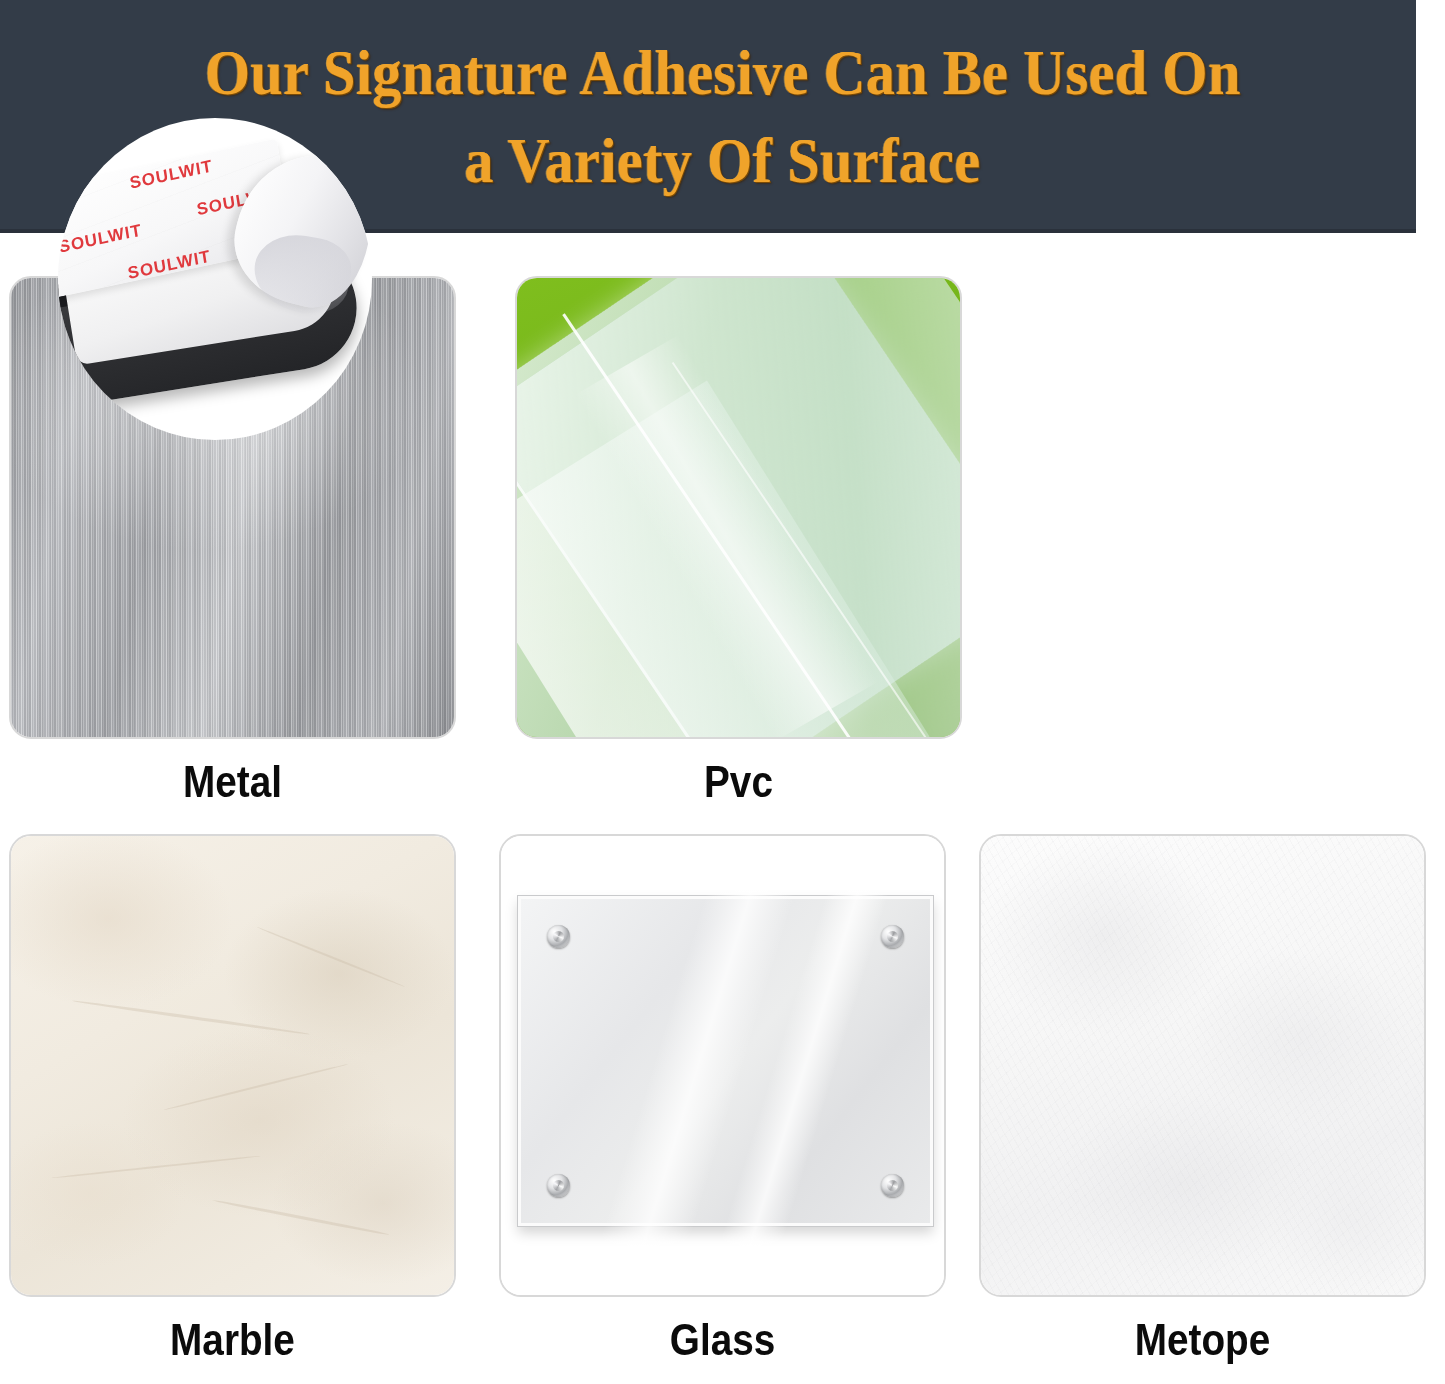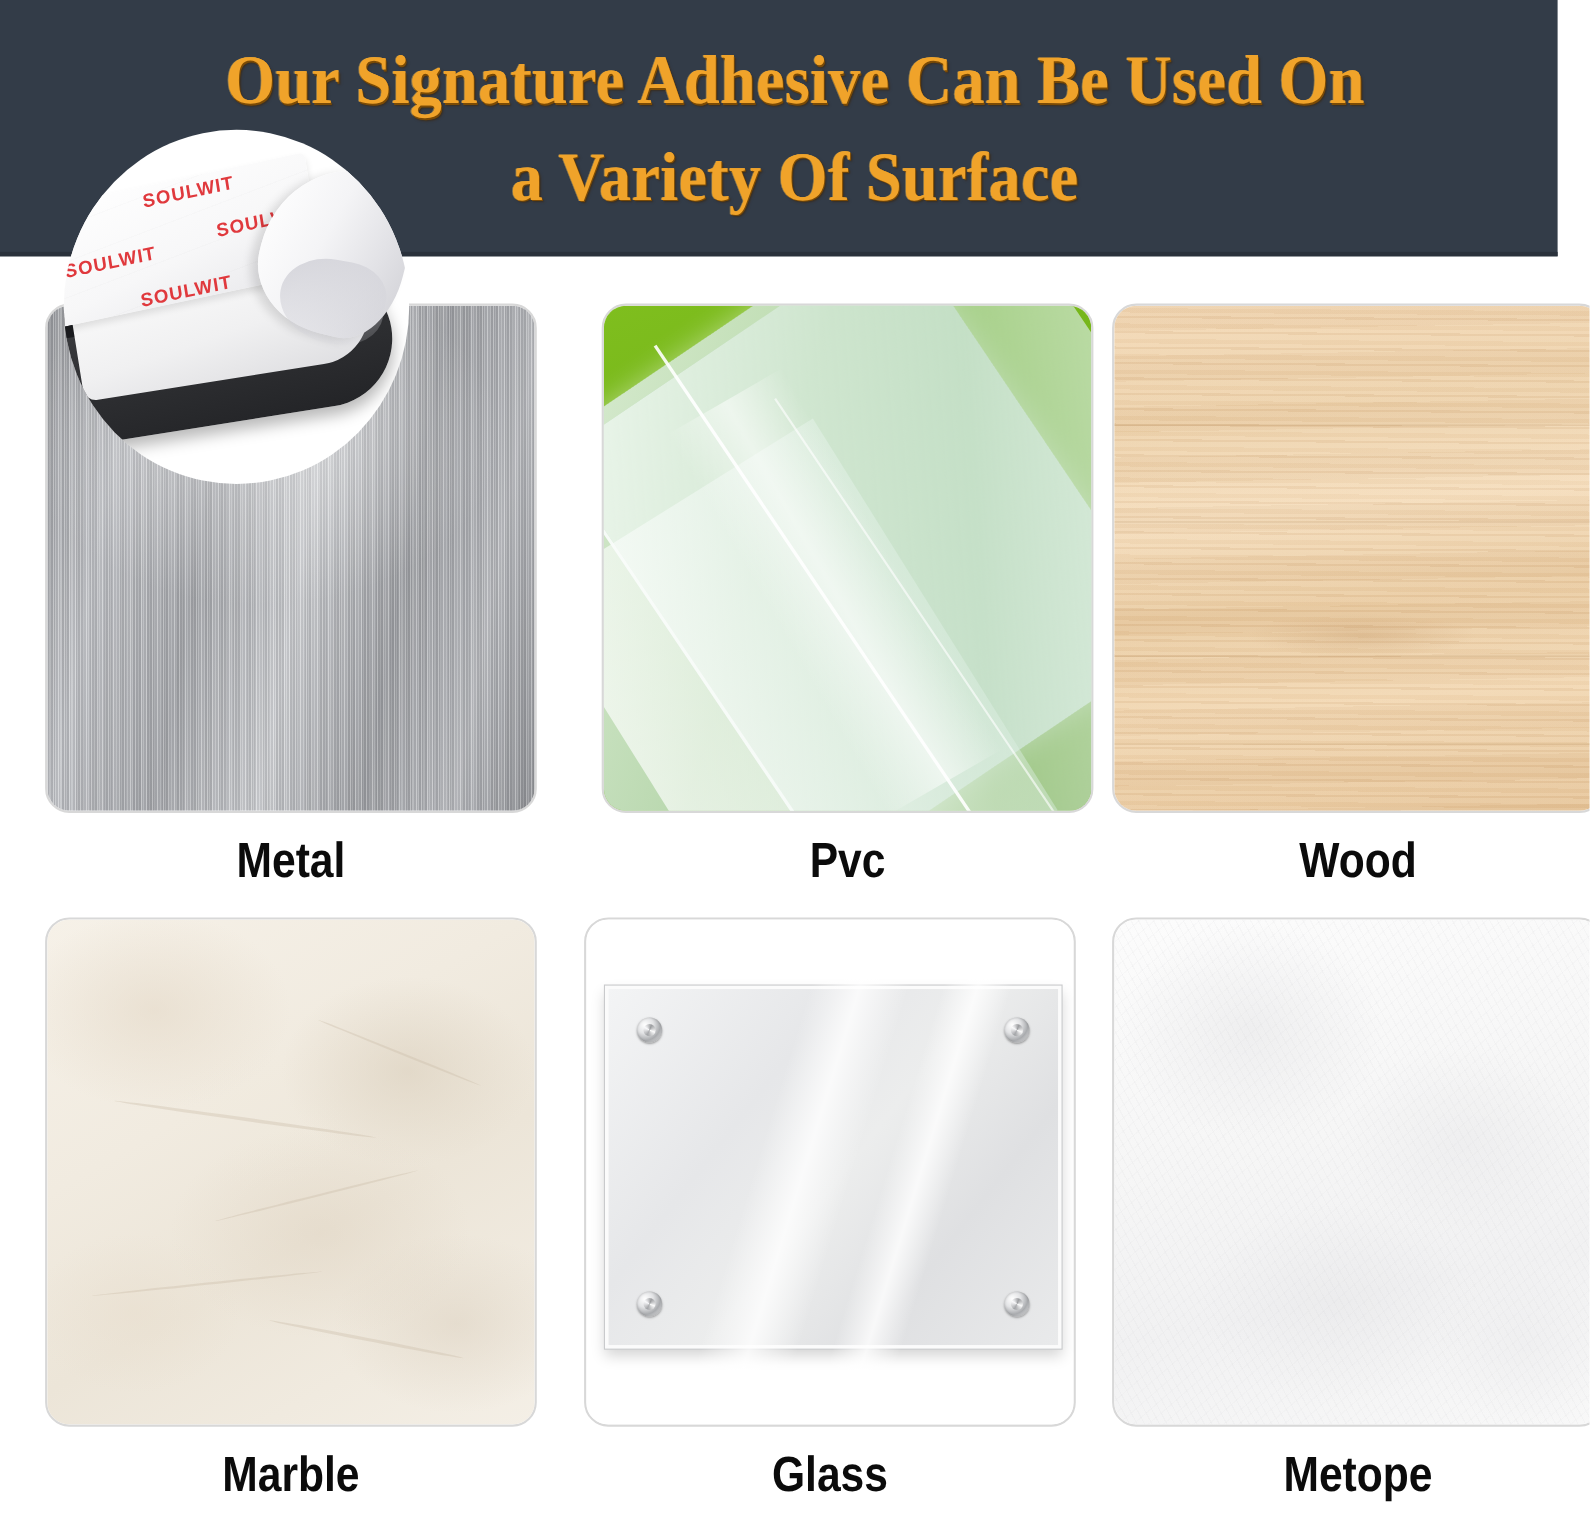--- a/index.html
+++ b/index.html
@@ -155,21 +155,20 @@
   .grid {
     position: absolute;
     left: 0; top: 233px;
     width: 1445px;
     height: 1151px;
   }
   .cell {
     position: absolute;
     width: 465px;
     height: 575px;
-    margin-left: 32px;
   }
   .cell.c0 { left: 0;   top: 43px; }
   .cell.c1 { left: 506px; top: 43px; }
   .cell.c2 { left: 970px; top: 43px; }
   .cell.c3 { left: 0;   top: 601px; }
   .cell.c4 { left: 490px; top: 601px; }
   .cell.c5 { left: 970px; top: 601px; }
 
   .swatch {
     position: relative;
@@ -416,31 +415,20 @@
         <div class="pvc-sheet-a"></div>
         <div class="pvc-sheet-b"></div>
         <div class="pvc-sheet-c"></div>
         <div class="pvc-edge"></div>
         <div class="pvc-edge2"></div>
         <div class="pvc-gloss"></div>
       </div>
       <div class="swatch-label">Pvc</div>
     </div>
 
-    <div class="cell c2">
-      <div class="swatch">
-        <div class="mat-wood"></div>
-        <div class="wood-plank wp1"></div>
-        <div class="wood-plank wp2"></div>
-        <div class="wood-plank wp3"></div>
-        <div class="wood-plank wp4"></div>
-        <div class="wood-knot"></div>
-      </div>
-      <div class="swatch-label">Wood</div>
-    </div>
 
     <div class="cell c3">
       <div class="swatch">
         <div class="mat-marble"></div>
         <div class="marble-vein mv1"></div>
         <div class="marble-vein mv2"></div>
         <div class="marble-vein mv3"></div>
         <div class="marble-vein mv4"></div>
         <div class="marble-vein mv5"></div>
       </div>

